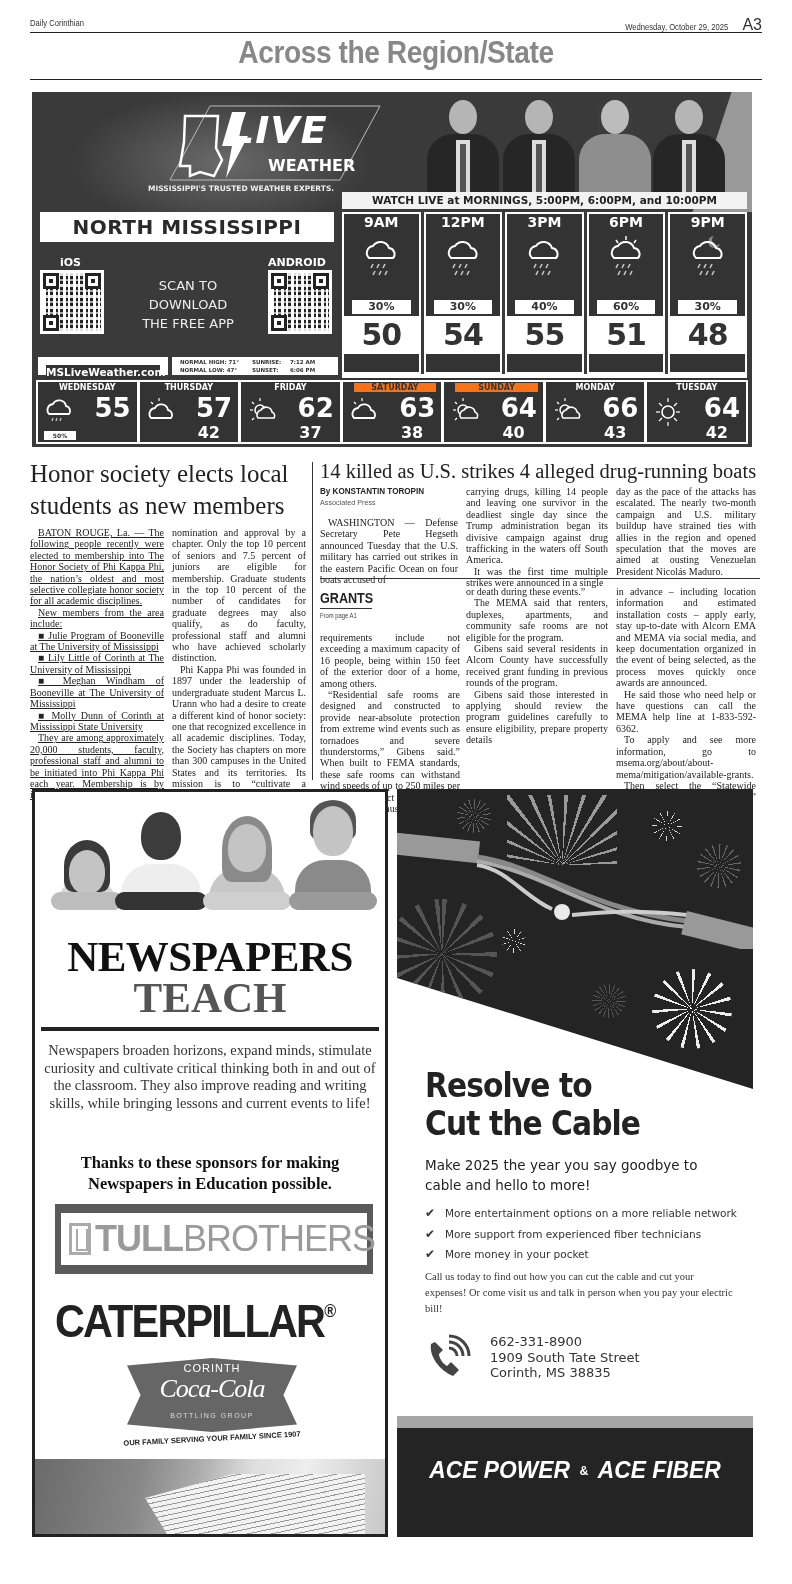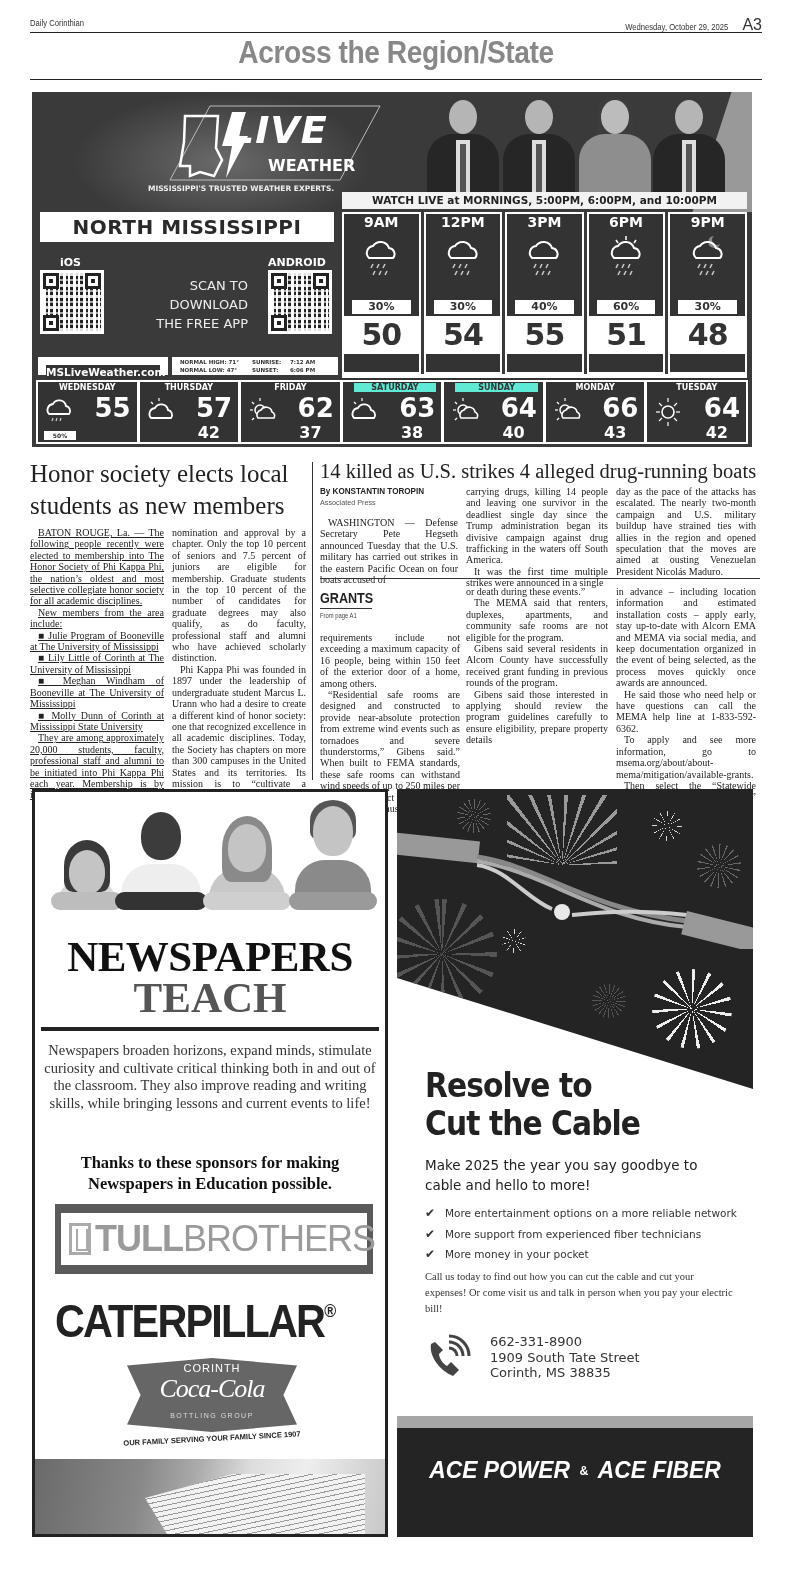--- a/index.html
+++ b/index.html
@@ -35,40 +35,40 @@
   .anchor.f .hair { position: absolute; left: 18px; top: 0; width: 36px; height: 60px; border-radius: 18px 18px 6px 6px; background: #3c3c3c; }
 
   .watch { position: absolute; left: 310px; top: 100px; width: 405px; height: 17px; background: #f2f2f2; color: #222; font-size: 10.5px; font-weight: bold; text-align: center; line-height: 17px; white-space: nowrap; }
   .region { position: absolute; left: 8px; top: 120px; width: 294px; height: 30px; background: #fff; color: #2a2a2a; font-size: 20px; font-weight: bold; text-align: center; line-height: 30px; letter-spacing: 0.5px; }
   .qr-lbl { position: absolute; font-size: 11px; font-weight: bold; color: #fff; }
   .qr { position: absolute; width: 64px; height: 64px; background:
       repeating-linear-gradient(90deg, #fff 0 3px, #222 3px 5px, #fff 5px 7px, #222 7px 10px),
       #fff; border: 3px solid #fff; }
   .qr::before { content: ""; position: absolute; inset: 0; background: repeating-linear-gradient(0deg, rgba(255,255,255,0.85) 0 3px, transparent 3px 6px, rgba(255,255,255,0.6) 6px 8px, transparent 8px 11px); }
   .qr .fp { position: absolute; width: 16px; height: 16px; border: 3px solid #222; background: #fff; box-shadow: inset 0 0 0 3px #fff, inset 0 0 0 8px #222; }
-  .scan { position: absolute; left: 96px; top: 184px; width: 120px; text-align: right; color: #eee; font-size: 13px; line-height: 19px; }
+  .scan { position: absolute; left: 96px; top: 184px; width: 120px; text-align: center; color: #eee; font-size: 13px; line-height: 19px; }
   .site { position: absolute; left: 6px; top: 265px; width: 130px; height: 18px; background: #fff; }
   .site span { display: block; margin: 8px; height: 14px; background: #333; color: #fff; font-size: 10.5px; font-weight: bold; text-align: center; line-height: 14px; }
   .norms { position: absolute; left: 140px; top: 265px; width: 166px; height: 18px; background: #fff; color: #333; font-size: 5.5px; font-weight: bold; }
   .norms div { position: absolute; white-space: nowrap; }
 
   .hours { position: absolute; left: 310px; top: 120px; width: 405px; height: 162px; display: flex; gap: 3px; }
   .hour { flex: 1; background: #fff; padding: 2px; position: relative; }
   .hour .in { position: absolute; inset: 2px; background: #333; }
   .hour .lbl { position: absolute; top: 2px; left: 0; right: 0; text-align: center; color: #fff; font-weight: bold; font-size: 14px; }
   .hour .ico { position: absolute; top: 24px; left: 50%; margin-left: -20px; width: 40px; height: 50px; }
   .hour .pct { position: absolute; top: 88px; left: 10px; right: 10px; height: 14px; background: #fff; color: #333; font-size: 11px; font-weight: bold; text-align: center; line-height: 14px; }
   .hour .tmp { position: absolute; top: 104px; left: 2px; right: 2px; height: 38px; background: #fff; color: #333; font-size: 30px; font-weight: bold; text-align: center; line-height: 38px; letter-spacing: -1px; }
   .hour .wind { position: absolute; bottom: -20px; left: -2px; right: -2px; height: 16px; background: #333; color: #fff; font-size: 10px; font-weight: bold; text-align: center; line-height: 16px; }
   .winds-bg { position: absolute; left: 310px; top: 282px; width: 405px; height: 20px; background: #fff; }
 
   .days { position: absolute; left: 4px; top: 288px; width: 712px; height: 64px; display: flex; gap: 3px; background: #fff; padding: 2px; }
   .day { flex: 1; background: #333; position: relative; }
   .day .nm { position: absolute; top: 1px; left: 0; right: 0; text-align: center; color: #fff; font-size: 8px; font-weight: bold; }
-  .day .nm.boxed { left: 11px; right: 5px; background: #5eead4; color: #333; }
+  .day .nm.boxed { left: 11px; right: 5px; background: #f97316; color: #333; }
   .day .hi { position: absolute; right: 6px; top: 11px; color: #fff; font-size: 26px; font-weight: bold; }
   .day .lo { position: absolute; left: 40px; right: 0; bottom: 0; text-align: center; color: #fff; font-size: 16px; font-weight: bold; }
   .day .ico { position: absolute; left: 5px; top: 14px; width: 36px; height: 34px; }
   .day .pp { position: absolute; left: 6px; bottom: 2px; width: 32px; height: 9px; background: #fff; color: #333; font-size: 6px; font-weight: bold; text-align: center; line-height: 9px; }
 
   
   .honor-hd { position: absolute; top: 458px; left: 30px; width: 278px; font-size: 26px; line-height: 32px; color: #222; transform: scaleX(0.96); transform-origin: left; }
   .vrule { position: absolute; top: 462px; left: 312px; width: 1px; height: 318px; background: #333; }
   .body-txt { position: absolute; font-size: 10px; line-height: 11.4px; text-align: justify; hyphens: auto; color: #222; }
   .body-txt p { text-indent: 8px; }

